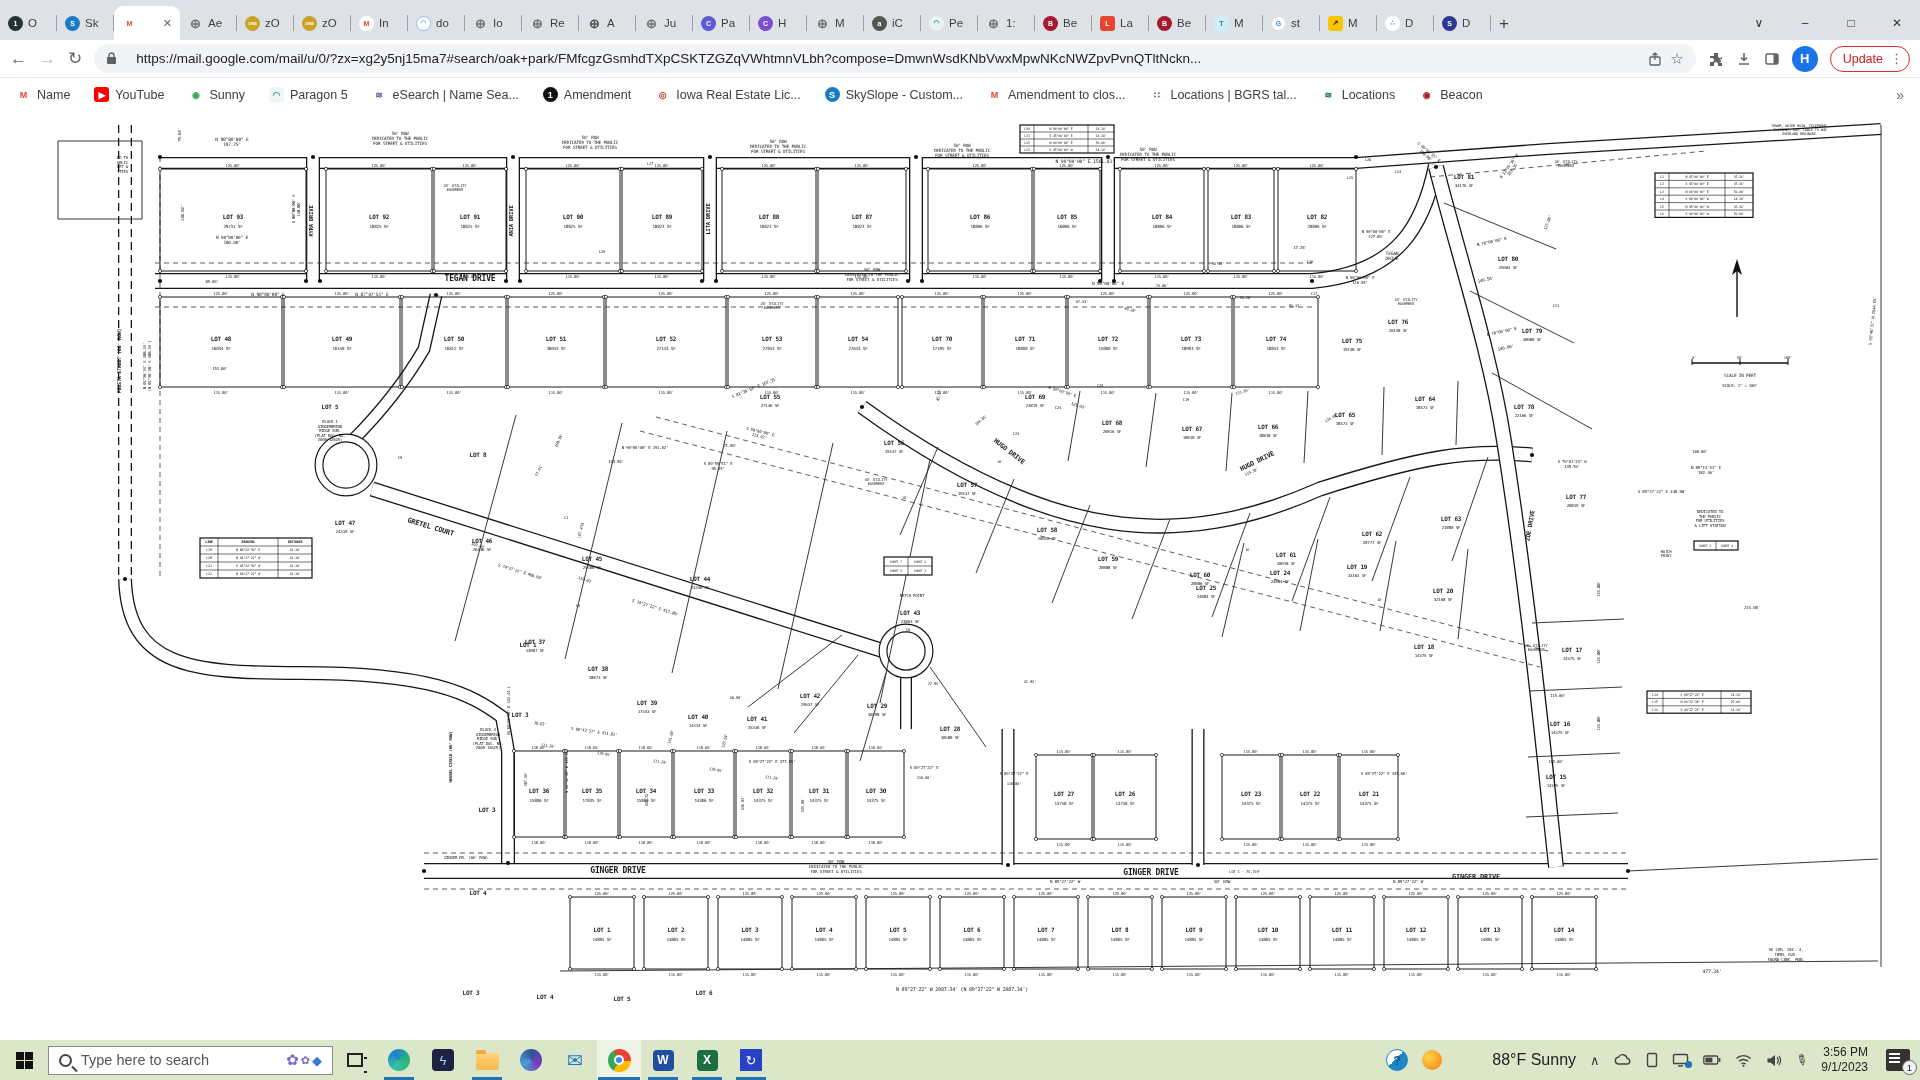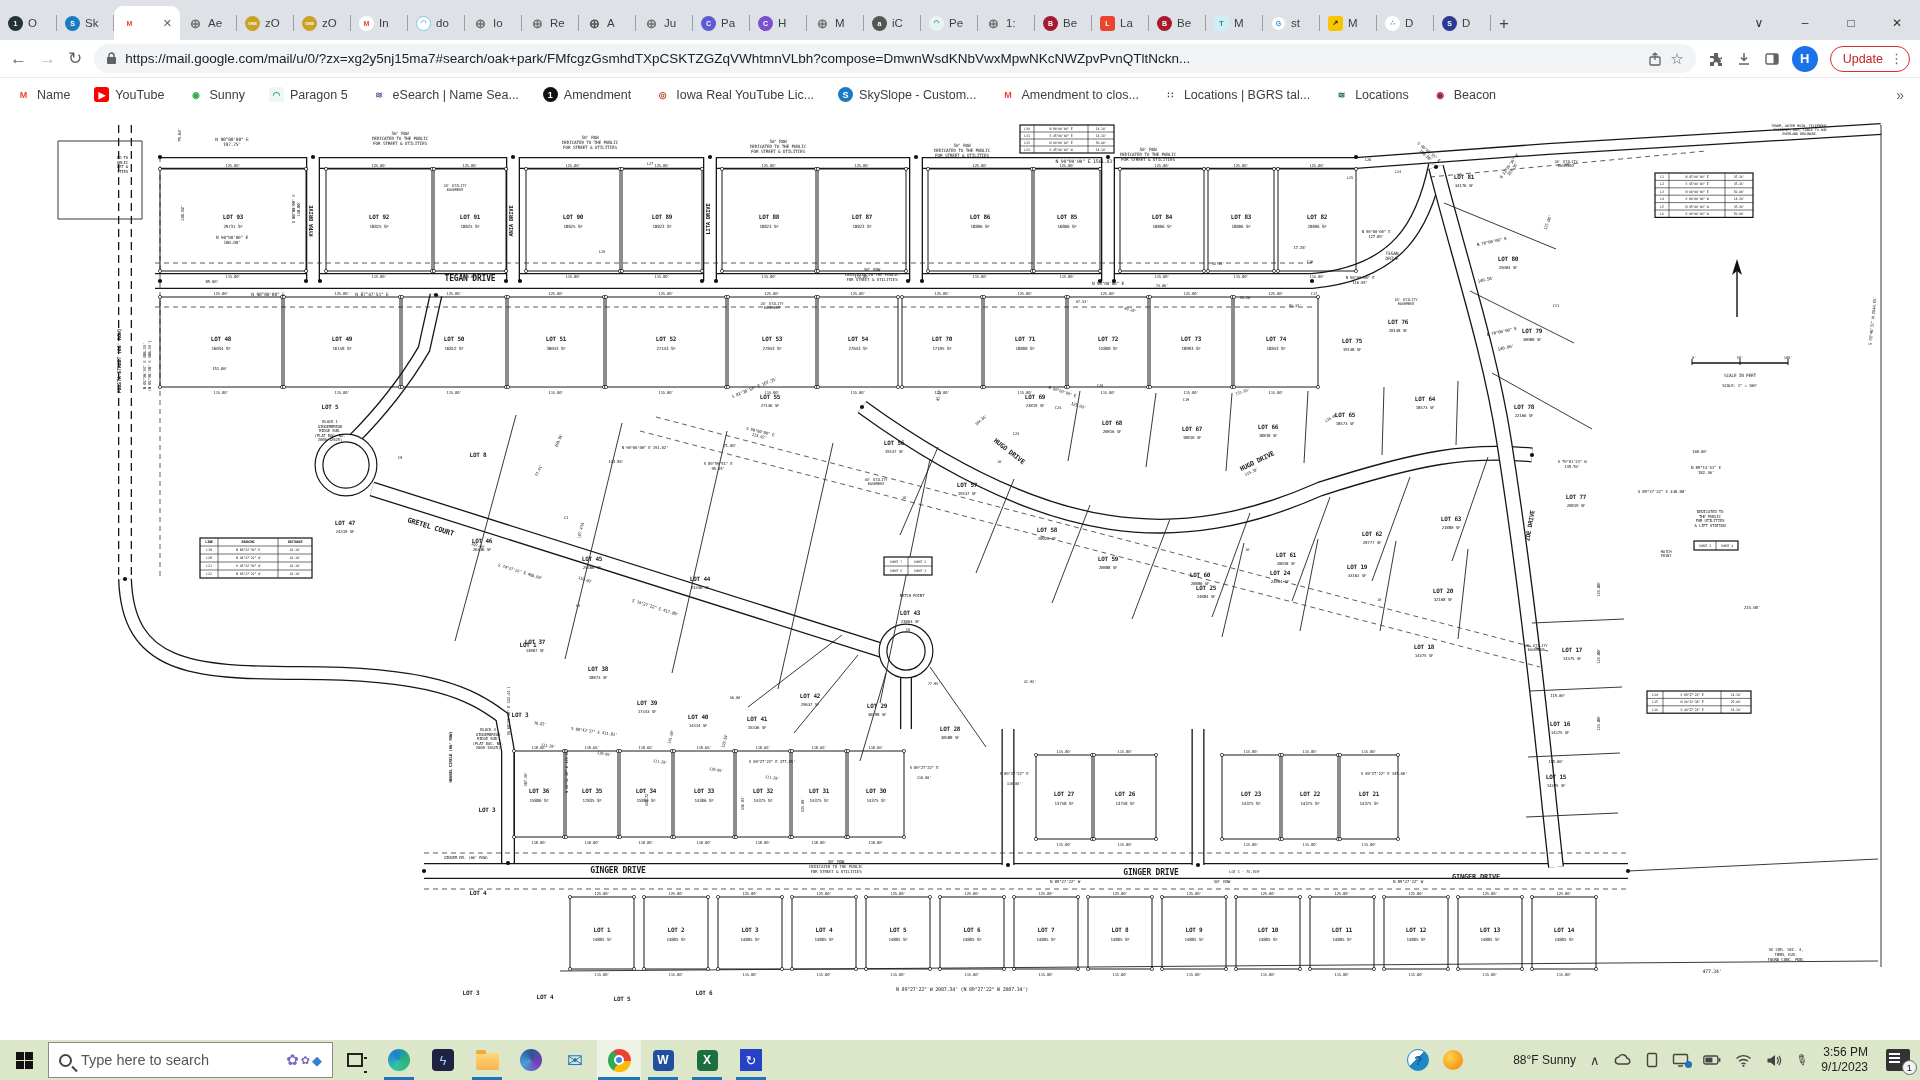--- a/index.html
+++ b/index.html
@@ -16,21 +16,21 @@
   .tab .close { font-size:11px; color:#5f6368; }
   .newtab { font-size:17px; color:#444; padding:0 10px 6px 8px; }
   #wingap { flex:1 1 auto; }
   .winbtn { width:46px; height:34px; display:flex; align-items:center; justify-content:center; font-size:12px; color:#333; }
 
   
   #toolbar { position:absolute; left:0; top:40px; width:1920px; height:38px; background:#fff; display:flex; align-items:center; padding:0 10px; gap:12px; border-bottom:1px solid #e8eaed; }
   .navg { font-size:17px; color:#5f6368; }
   .navg.dis { color:#bdc1c6; }
   #omnibox { flex:1 1 auto; height:29px; background:#f1f3f4; border-radius:15px; display:flex; align-items:center; padding:0 12px; gap:8px; overflow:hidden; }
-  #urltext { font-size:13.5px; color:#202124; white-space:nowrap; overflow:hidden; flex:1 1 auto; }
+  #urltext { font-size:13.5px; color:#202124; white-space:nowrap; overflow:hidden; flex:1 1 auto;margin-left:11px; }
   .obicon { flex:0 0 auto; color:#5f6368; }
   #avatar { width:26px; height:26px; border-radius:50%; background:#1a73e8; color:#fff; font-size:13px; font-weight:bold; display:flex; align-items:center; justify-content:center; flex:0 0 auto; }
   #updatebtn { border:1.5px solid #d93025; color:#c5221f; border-radius:14px; height:26px; display:flex; align-items:center; gap:7px; padding:0 6px 0 12px; font-size:12.5px; flex:0 0 auto; }
   #updatebtn .dots { color:#5f6368; font-size:13px; }
 
   
   #bookmarks { position:absolute; left:0; top:78px; width:1920px; height:33px; background:#fff; display:flex; align-items:center; gap:24px; padding:0 16px; font-size:12.5px; color:#3c4043; }
   .bm { display:flex; align-items:center; gap:6px; white-space:nowrap; }
   .bmi { width:15px; height:15px; border-radius:3px; display:flex; align-items:center; justify-content:center; font-size:9px; font-weight:bold; }
   #bmover { margin-left:auto; color:#5f6368; font-size:14px; }
@@ -41,21 +41,21 @@
 
   
   #taskbar { position:absolute; left:0; top:1040px; width:1920px; height:40px; background:#dce6c9; display:flex; align-items:center; }
   .tbi { width:44px; height:40px; display:flex; align-items:center; justify-content:center; position:relative; flex:0 0 auto; }
   .tbi .ul { position:absolute; bottom:0; left:7px; right:7px; height:3px; background:#1f73b7; }
   .tbi.activeapp { background:#eef3e6; }
   .tbi.activeapp .ul { left:1px; right:1px; }
   #startbtn { width:48px; }
   .winflag { width:17px; height:17px; display:grid; grid-template-columns:8px 8px; grid-template-rows:8px 8px; gap:1px; }
   .winflag div { background:#111; }
-  #searchbox { width:285px; height:36px; background:#fff; border:1px solid #8a8a8a; display:flex; align-items:center; padding:0 10px; gap:9px; flex:0 0 auto; }
+  #searchbox { width:285px; height:29px; background:#fff; border:1px solid #8a8a8a; display:flex; align-items:center; padding:0 10px; gap:9px; flex:0 0 auto; }
   #searchbox .mag { width:13px; height:13px; border:2px solid #444; border-radius:50%; position:relative; flex:0 0 auto; }
   #searchbox .mag:after { content:""; position:absolute; width:7px; height:2px; background:#444; transform:rotate(45deg); left:10px; top:12px; }
   #searchtext { font-size:14.5px; color:#555; flex:1 1 auto; white-space:nowrap; }
   #searchdeco { display:flex; align-items:center; gap:2px; }
   .flower { color:#7b68c8; font-size:15px; }
   .gem { color:#3b7bd4; font-size:13px; }
   .tvw { width:16px; height:14px; border:2px solid #222; position:relative; }
   .tvw:after { content:""; position:absolute; right:-6px; top:2px; width:3px; height:12px; border-top:2px solid #222; border-bottom:2px solid #222; }
   .edgeic { width:22px; height:22px; border-radius:50%; background:conic-gradient(from 210deg,#35c1a4,#1b7fd4,#2bb673,#35c1a4); }
   .boltic { width:22px; height:22px; border-radius:4px; background:#1d2340; color:#9fd0ff; font-size:13px; display:flex; align-items:center; justify-content:center; }
@@ -65,21 +65,21 @@
   .mailic { color:#1e78c8; font-size:19px; }
   .chromeic { width:23px; height:23px; border-radius:50%; background:conic-gradient(from -30deg,#ea4335 0 120deg,#fbbc05 0 240deg,#34a853 0 360deg); display:flex; align-items:center; justify-content:center; }
   .chromeic i { width:10px; height:10px; border-radius:50%; background:#4285f4; border:2px solid #fff; }
   .wordic { width:21px; height:21px; border-radius:4px; background:#1f4f9e; color:#fff; font-weight:bold; font-size:12px; display:flex; align-items:center; justify-content:center; }
   .excelic { width:21px; height:21px; border-radius:4px; background:#1d6f42; color:#fff; font-weight:bold; font-size:12px; display:flex; align-items:center; justify-content:center; }
   .scanic { width:22px; height:22px; background:#2742c6; color:#fff; font-size:13px; display:flex; align-items:center; justify-content:center; }
   #tray { margin-left:auto; display:flex; align-items:center; gap:14px; padding-right:10px; }
   .tri { color:#333; font-size:13px; display:flex; align-items:center; justify-content:center; }
   #helpic { width:22px; height:22px; border-radius:50%; background:linear-gradient(135deg,#fff 45%,#1e88c7 45%); color:#125a86; font-weight:bold; font-size:13px; display:flex; align-items:center; justify-content:center; border:1px solid #1e88c7; }
   #sunic { width:20px; height:20px; border-radius:50%; background:radial-gradient(circle at 35% 35%,#ffd54f,#f57c00); }
-  #weathertext { font-size:12px; color:#222;padding-left:36px; }
+  #weathertext { font-size:16px; color:#222;padding-left:36px; }
   #clock { text-align:right; font-size:12px; color:#222; line-height:1.25; }
   #notif { width:24px; height:22px; background:#333; border-radius:2px; position:relative; margin-left:4px; }
   #notif:before { content:""; position:absolute; left:3px; top:4px; right:10px; border-top:2px solid #fff; box-shadow:0 4px #fff, 0 8px #fff; }
   #notifbadge { position:absolute; right:-7px; bottom:-4px; width:15px; height:15px; border-radius:50%; background:#f3f3f3; border:1px solid #666; color:#222; font-size:9.5px; display:flex; align-items:center; justify-content:center; }
 </style>
 </head>
 <body>
 
 <div id="screen">
 
@@ -250,21 +250,21 @@
       <div class="bm">
         <span class="bmi" style="background: rgb(255, 255, 255); color: rgb(107, 92, 165);">≋</span>
         <span>eSearch | Name Sea...</span>
       </div>
       <div class="bm">
         <span class="bmi" style="background: rgb(17, 17, 17); color: rgb(255, 255, 255); border-radius: 50%;">1</span>
         <span>Amendment</span>
       </div>
       <div class="bm">
         <span class="bmi" style="background: rgb(255, 255, 255); color: rgb(192, 57, 43);">◎</span>
-        <span>Iowa Real YouTube Lic...</span>
+        <span>Iowa Real Estate Lic...</span>
       </div>
       <div class="bm">
         <span class="bmi" style="background: rgb(26, 123, 196); color: rgb(255, 255, 255); border-radius: 50%;">S</span>
         <span>SkySlope - Custom...</span>
       </div>
       <div class="bm">
         <span class="bmi" style="background: rgb(255, 255, 255); color: rgb(234, 67, 53);">M</span>
         <span>Amendment to clos...</span>
       </div>
       <div class="bm">

